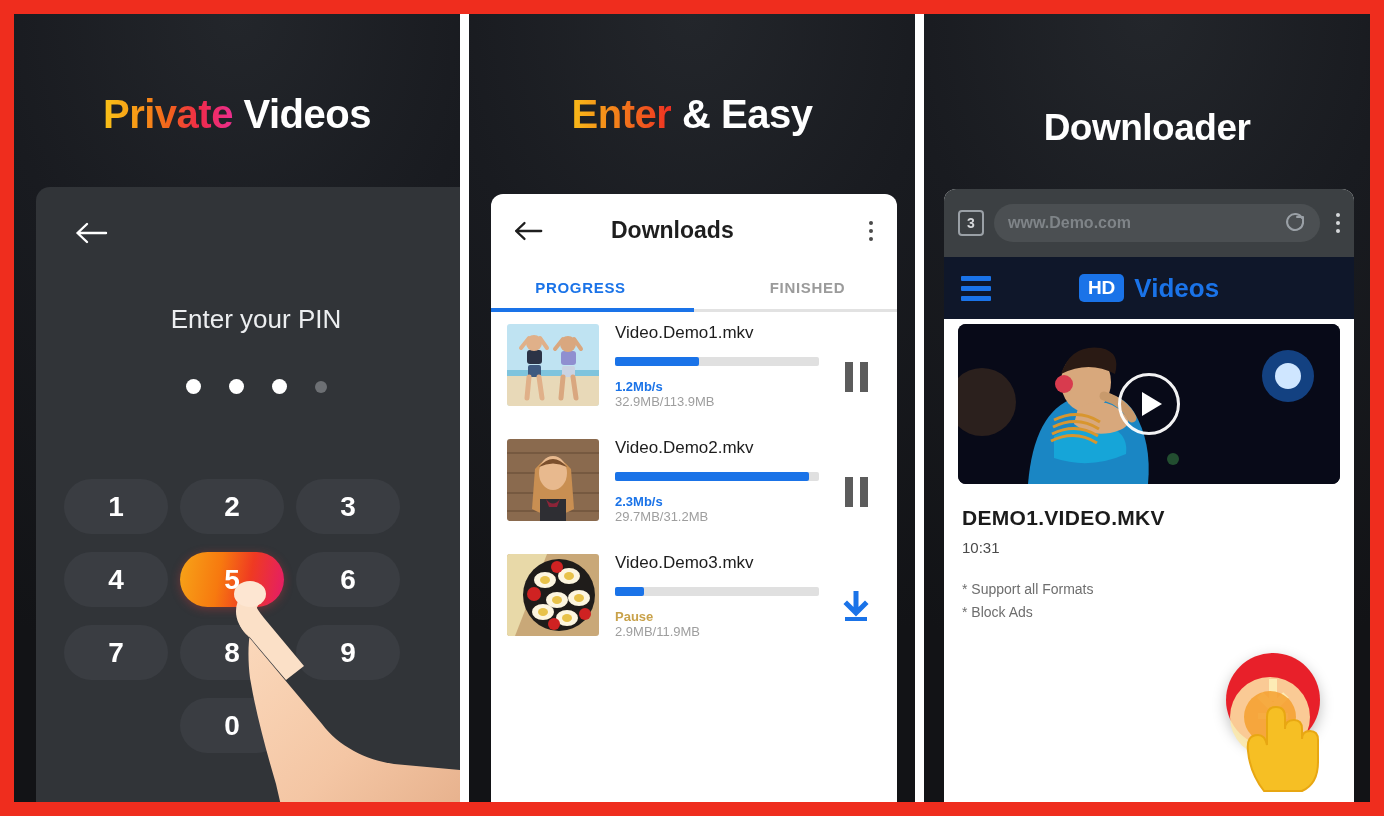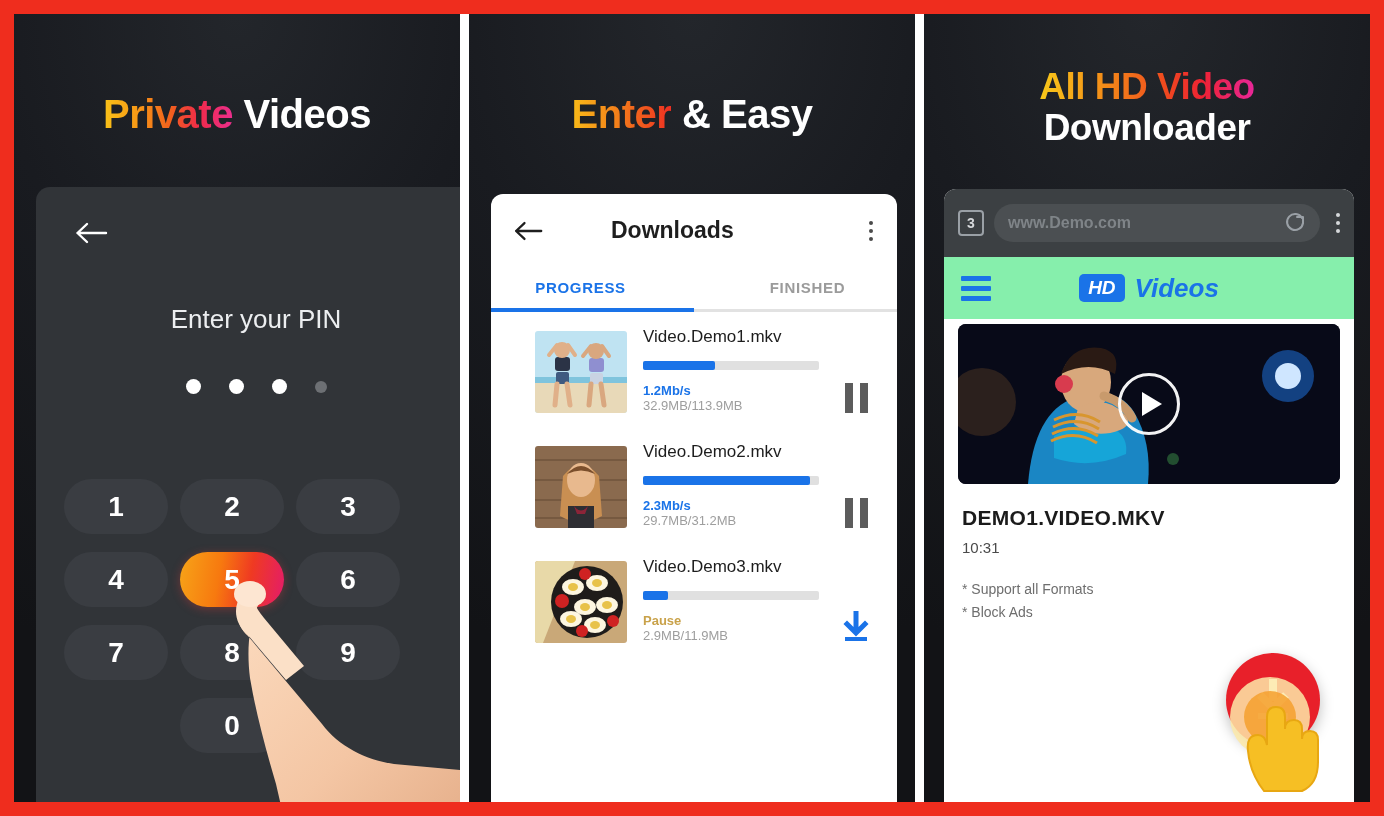--- a/index.html
+++ b/index.html
@@ -139,24 +139,23 @@
     flex: 1; text-align: center;
     font-size: 15px; font-weight: bold; letter-spacing: .7px;
     padding: 12px 0 16px;
     color: #9b9b9b;
   }
   .dl-tab.on { color: #1a73e8; }
   .tab-track { position: absolute; left: 0; right: 0; bottom: 0; height: 3px; background: #e2e2e2; }
   .tab-ind   { position: absolute; left: 0; bottom: 0; height: 4px; width: 50%; background: #1a73e8; }
 
   .dl-row {
-    display: flex; align-items: flex-end;
+    display: flex; align-items: center;
     padding: 4px 14px 14px 16px;
     height: 115px;
-    margin-left: 28px;
   }
   .thumb { width: 92px; height: 82px; border-radius: 3px; flex: 0 0 92px; overflow: hidden; position: relative; }
   .dl-info { flex: 1; padding: 0 10px 0 16px; }
   .dl-name { font-size: 17px; color: #1d1d1d; margin-top: 2px; }
   .bar-bg { height: 9px; border-radius: 2px; background: #e0e0e0; margin-top: 14px; width: 100%; }
   .bar-fg { height: 9px; border-radius: 2px; background: #1a73e8; }
   .dl-meta { display: flex; margin-top: 13px; font-size: 13px; font-weight: bold; flex-direction: column; }
   .dl-speed { color: #1a73e8; width: 88px; }
   .dl-speed.paused { color: #c9a24a; font-weight: bold; }
   .dl-size { color: #9e9e9e; font-weight: normal; }
@@ -182,21 +181,21 @@
     color: #d6d8db; font-size: 14px; font-weight: bold;
     display: flex; align-items: center; justify-content: center;
   }
   .omnibox {
     flex: 1; height: 38px; background: #4b4f52; border-radius: 19px;
     display: flex; align-items: center; padding: 0 14px;
     color: #7f8488; font-size: 16px; font-weight: bold;
   }
   .omnibox .url { flex: 1; }
 
-  .hd-bar { height: 62px; display: flex; align-items: center; padding: 0 17px; background: #86efac; font-style: italic; }
+  .hd-bar { height: 62px; display: flex; align-items: center; padding: 0 17px; background: #0f172a; }
   .hamburger { display: flex; flex-direction: column; gap: 5px; }
   .hamburger i { width: 30px; height: 5px; background: #1a73e8; display: block; border-radius: 1px; }
   .hd-logo { flex: 1; display: flex; align-items: center; justify-content: center; gap: 10px; margin-right: 30px; }
   .hd-badge { background: #1a73e8; color: #fff; font-size: 19px; font-weight: bold; padding: 3px 9px; border-radius: 5px; }
   .hd-word { color: #1a73e8; font-size: 26px; font-weight: bold; }
 
   .video-box {
     margin: 5px 14px 0; height: 160px; border-radius: 8px;
     position: relative; overflow: hidden;
     background: #0b0d1c;
@@ -428,21 +427,21 @@
             <path d="M15 2 V18 M6 13 L15 22 L24 13" fill="none" stroke="#1a73e8" stroke-width="5" stroke-linecap="square"></path>
             <rect x="4" y="26" width="22" height="4" fill="#1a73e8"></rect>
           </svg>
         </div>
       </div>
     </div>
   </section>
 
   <section class="panel">
     <div class="headline hl-3">
-      <span class="grad-c">All HD Video</span><br>
+      <br>
       <span class="wh">Downloader</span>
     </div>
 
     <div class="br-card">
       <div class="br-chrome">
         <div class="tab-count">3</div>
         <div class="omnibox">
           <span class="url">www.Demo.com</span>
           <svg width="22" height="22" viewBox="0 0 22 22">
             <path d="M18 6 A8 8 0 1 0 19 11" fill="none" stroke="#9aa0a6" stroke-width="2" stroke-linecap="round"></path>

